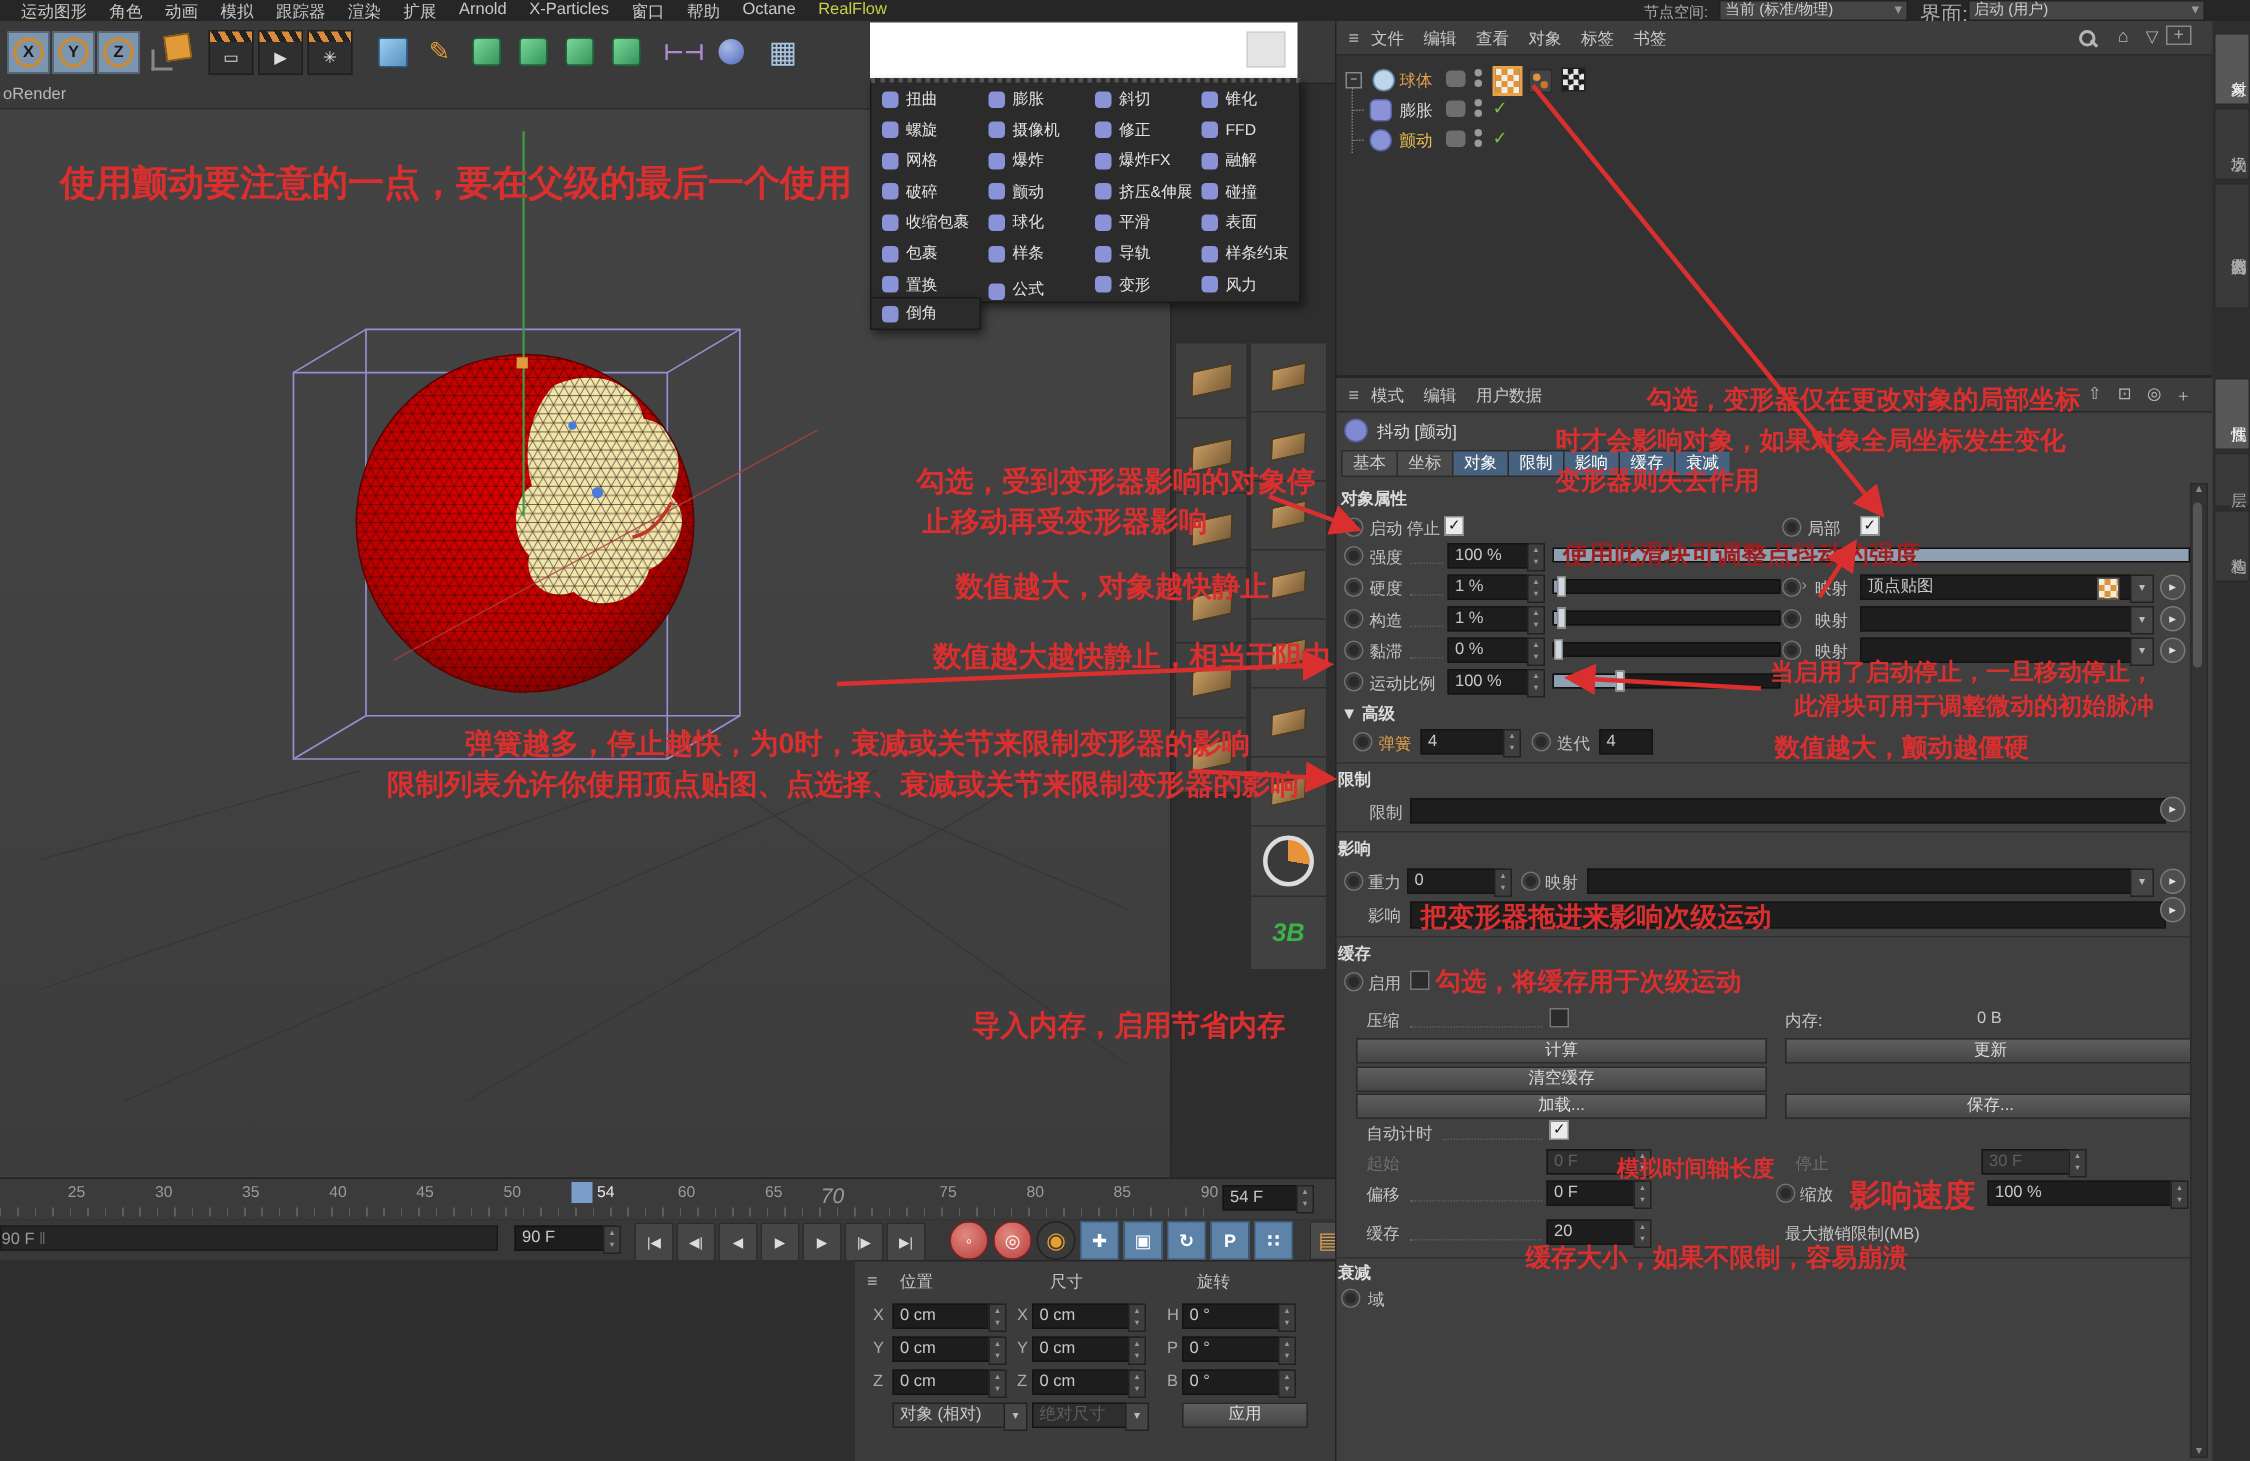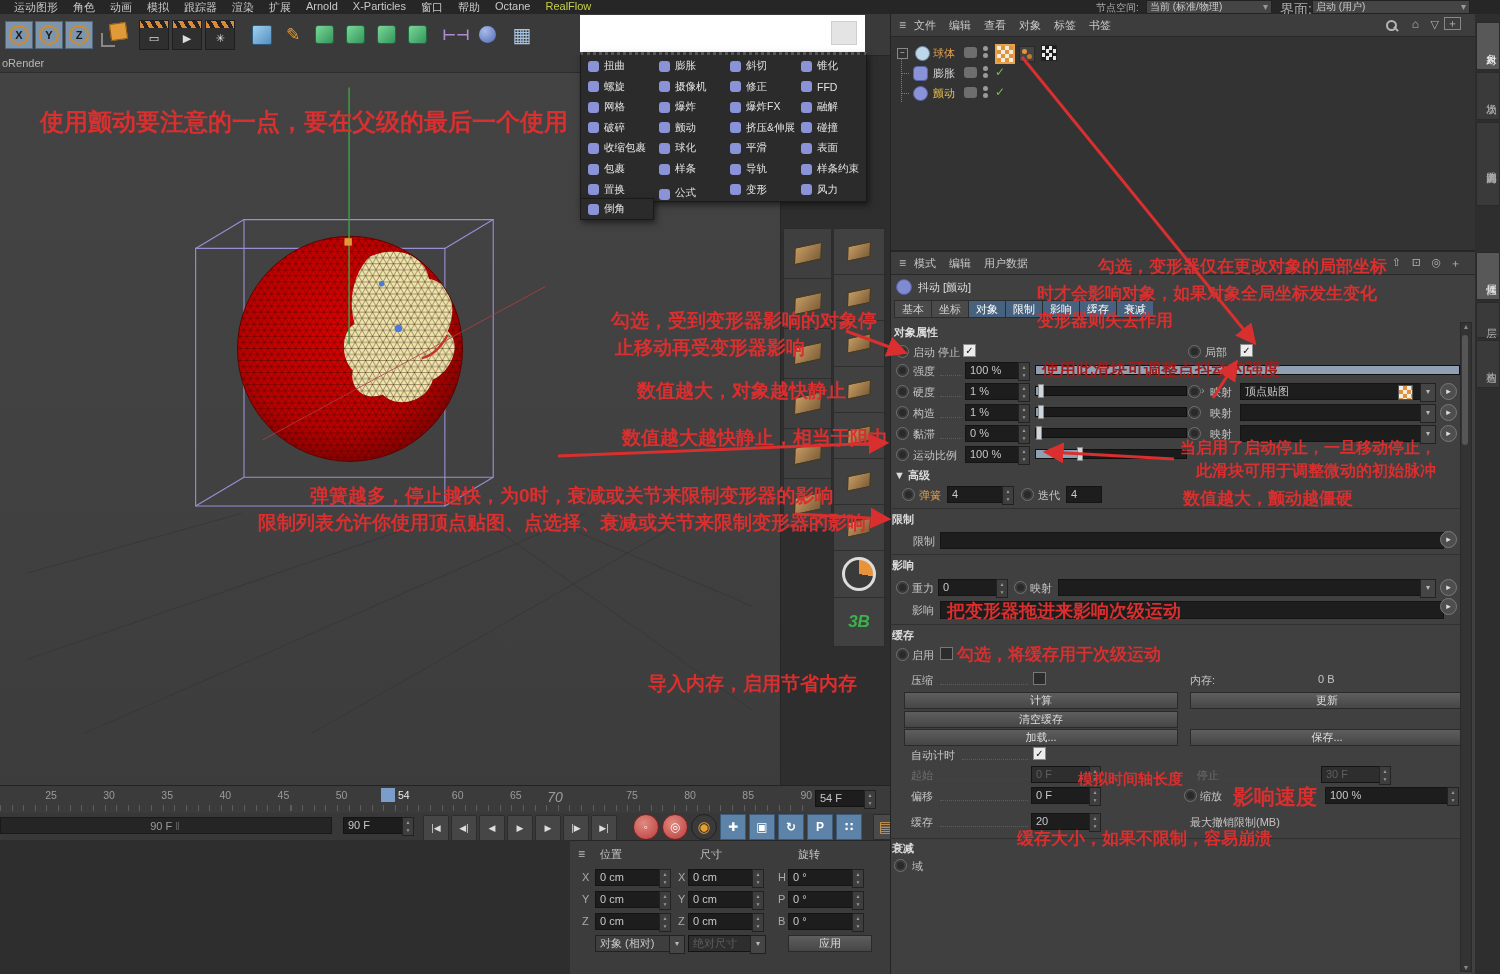--- a/index.html
+++ b/index.html
@@ -378,21 +378,21 @@
          background:repeating-linear-gradient(90deg,#5d5d5d 0 1px,transparent 1px 11.62px);"></div>
     <div style="position:absolute;left:381px;top:2px;width:14px;height:14px;background:#7a9dc9;"></div>
     <span style="position:absolute;left:398px;top:3px;color:#e8e8e8;font-size:10.5px;">54</span>
     <div class="fld" style="left:815px;top:4px;width:48px;">
       <span>54 F</span></div>
     <div class="sp" style="left:864px;top:4px;">▲<br>▼</div>
   </div>
 
   <div class="abs" style="left:0;top:813px;width:890px;height:27px;background:#383838;border-bottom:1px solid #242424;">
     <div style="position:absolute;left:0;top:4px;width:332px;height:17px;background:#252525;border:1px solid #1a1a1a;color:#9a9a9a;
-                text-align:center;padding-right:2px;line-height:17px;font-size:11px;box-sizing:border-box;">
+                text-align:left;padding-right:2px;line-height:17px;font-size:11px;box-sizing:border-box;">
       <span>90 F</span><span style="color:#666;"> ‖</span>
     </div>
     <div class="fld" style="left:343px;top:4px;width:58px;">
       <span>90 F</span></div>
     <div class="sp" style="left:402px;top:4px;">▲<br>▼</div>
     <div id="transport-btns" style="position:absolute;left:423px;top:1px;display:flex;">
         <div class="tbtn" style="height: 24px; margin-top: 1px;">|◀</div>
         <div class="tbtn" style="height: 24px; margin-top: 1px;">◀|</div>
         <div class="tbtn" style="height: 24px; margin-top: 1px;">◀</div>
         <div class="tbtn" style="height: 24px; margin-top: 1px;">▶</div>

